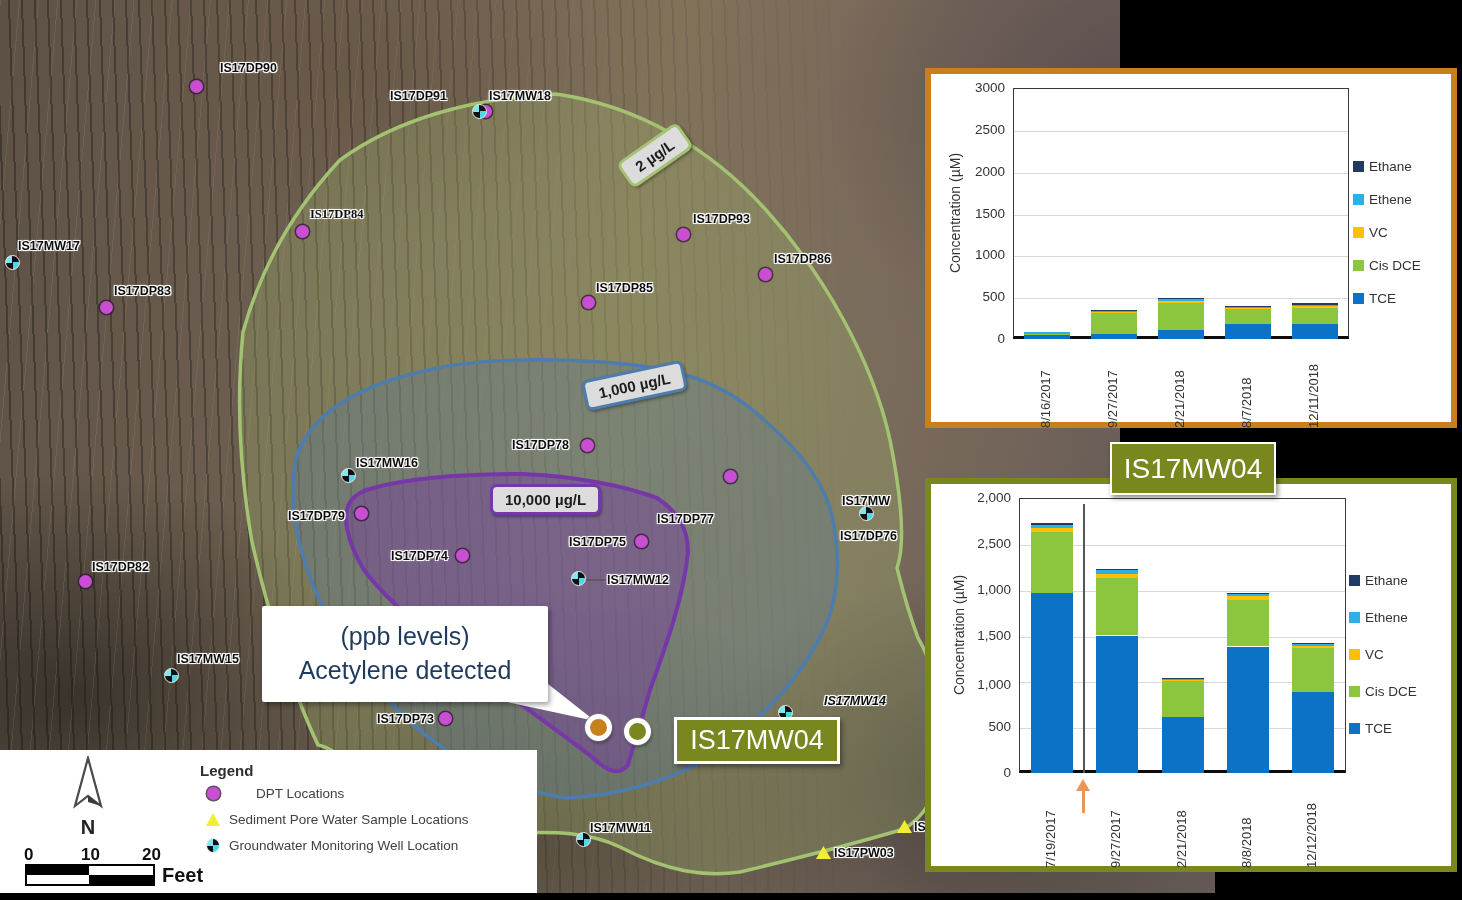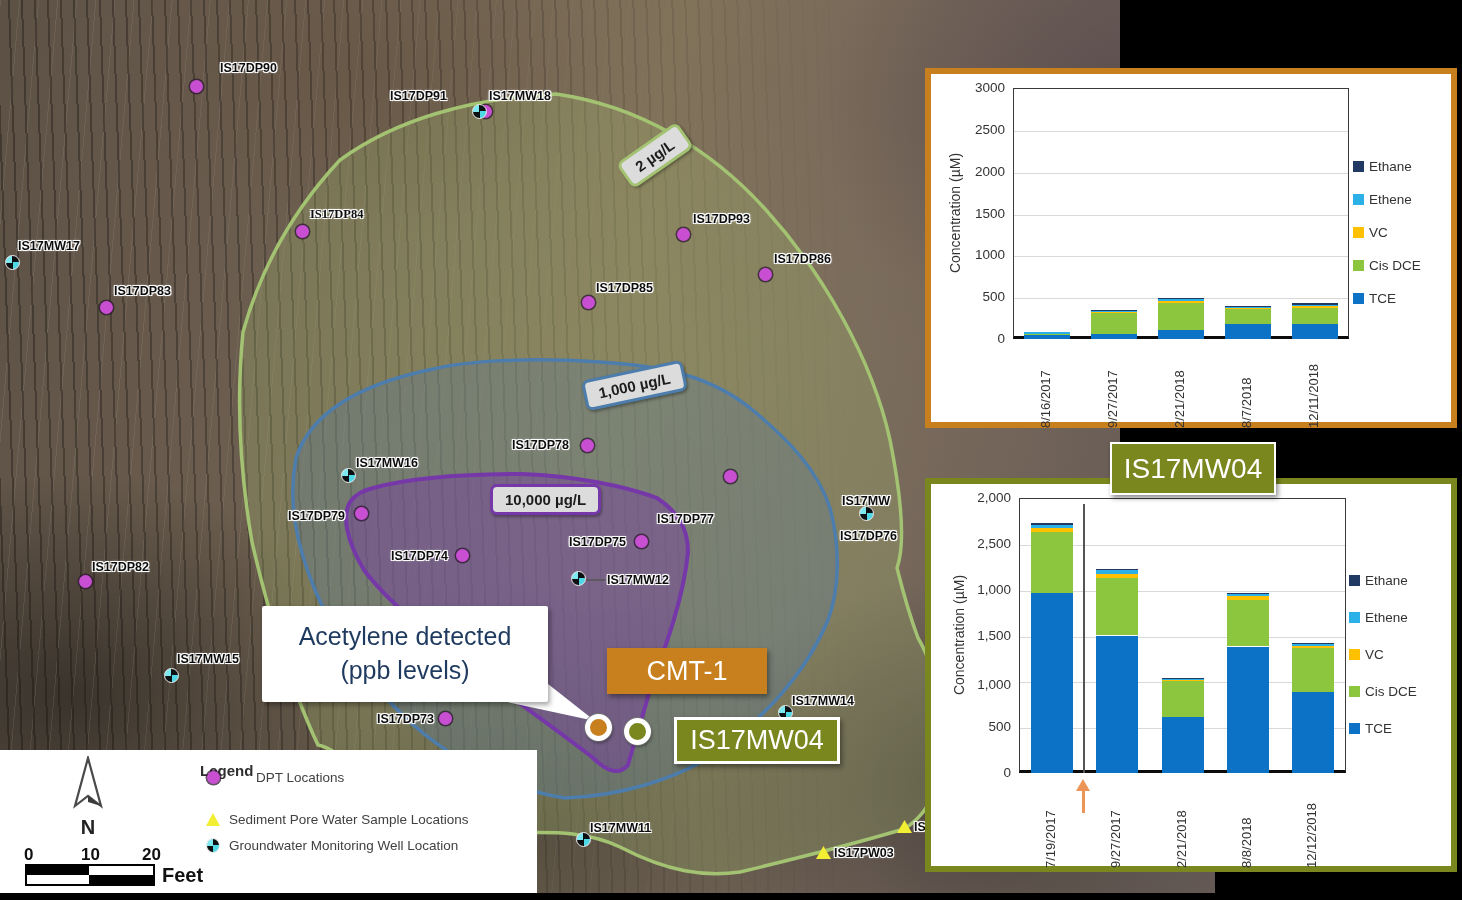--- a/index.html
+++ b/index.html
@@ -149,62 +149,59 @@
         <div class="pt-label" style="left: 391px; top: 549px;">IS17DP74</div>
         <div class="mk mk-well" style="left: 571px; top: 571px;"></div>
         <div class="pt-label" style="left: 607px; top: 573px;">IS17MW12</div>
         <div class="mk mk-dpt" style="left: 79px; top: 575px;"></div>
         <div class="pt-label" style="left: 92px; top: 560px;">IS17DP82</div>
         <div class="mk mk-well" style="left: 164px; top: 668px;"></div>
         <div class="pt-label" style="left: 177px; top: 652px;">IS17MW15</div>
         <div class="mk mk-dpt" style="left: 439px; top: 712px;"></div>
         <div class="pt-label" style="left: 377px; top: 712px;">IS17DP73</div>
         <div class="mk mk-well" style="left: 778px; top: 705px;"></div>
-        <div class="pt-label" style="left: 792px; top: 694px;">IS17MW14</div>
+        <div class="pt-label" style="left: 824px; top: 694px; font-style: italic;">IS17MW14</div>
         <div class="mk mk-well" style="left: 576px; top: 832px;"></div>
         <div class="pt-label" style="left: 590px; top: 821px;">IS17MW11</div>
         <div class="mk mk-well" style="left: 859px; top: 506px;"></div>
         <div class="pt-label" style="left: 842px; top: 494px;">IS17MW</div>
         <div class="pt-label" style="left: 840px; top: 529px;">IS17DP76</div>
         <div class="mk mk-pore" style="left: 816px; top: 846px;"></div>
         <div class="pt-label" style="left: 834px; top: 846px;">IS17PW03</div>
         <div class="mk mk-pore" style="left: 897px; top: 820px;"></div>
         <div class="pt-label" style="left: 914px; top: 820px;">IS</div>
         <div class="pt-label" style="left: 1136px; top: 424px; z-index: 7;">IS17DP87</div>
       </div>
 
     <div class="clabel c2" style="left:618px;top:140px;transform:rotate(-35deg);">2 µg/L</div>
     <div class="clabel c1000" style="left:583px;top:370px;transform:rotate(-12deg);">1,000 µg/L</div>
     <div class="clabel c10000" style="left:490px;top:484px;">10,000 µg/L</div>
 
     <div class="callout">
+      <div>(ppb levels)</div>
       <div>Acetylene detected</div>
-      <div>(ppb levels)</div>
-    </div>
-
-    <div class="box-cmt1">
-      <span>CMT-1</span>
-    </div>
+    </div>
+
     <div class="box-mw04">
       <span>IS17MW04</span>
     </div>
     <div class="site-mk" style="left:585px;top:714px;background:#c87f1e;"></div>
     <div class="site-mk" style="left:624px;top:718px;background:#7a871e;"></div>
 
     <div class="map-legend">
       <div class="north">
         <svg width="34" height="56" viewBox="0 0 34 56">
           <path d="M17,2 L30,50 L17,40 L4,50 Z" fill="#ffffff" stroke="#4a4a4a" stroke-width="2.2"></path>
           <path d="M17,40 L30,50 L17,46 Z" fill="#3a3a3a"></path>
         </svg>
         <div class="n-label">N</div>
       </div>
       <div class="leg-title">Legend</div>
       <div id="leg-items">
-          <div class="leg-item" style="top: 20px; gap: 36px;">
+          <div class="leg-item" style="top: 36px; gap: 36px;">
             <span class="leg-ico">
               <span class="mk-dpt" style="position:static;display:block;"></span>
             </span>
             <span>DPT Locations</span>
           </div>
           <div class="leg-item" style="top: 62px;">
             <span class="leg-ico">
               <span class="mk-pore" style="position:static;display:block;"></span>
             </span>
             <span>Sediment Pore Water Sample Locations</span>

